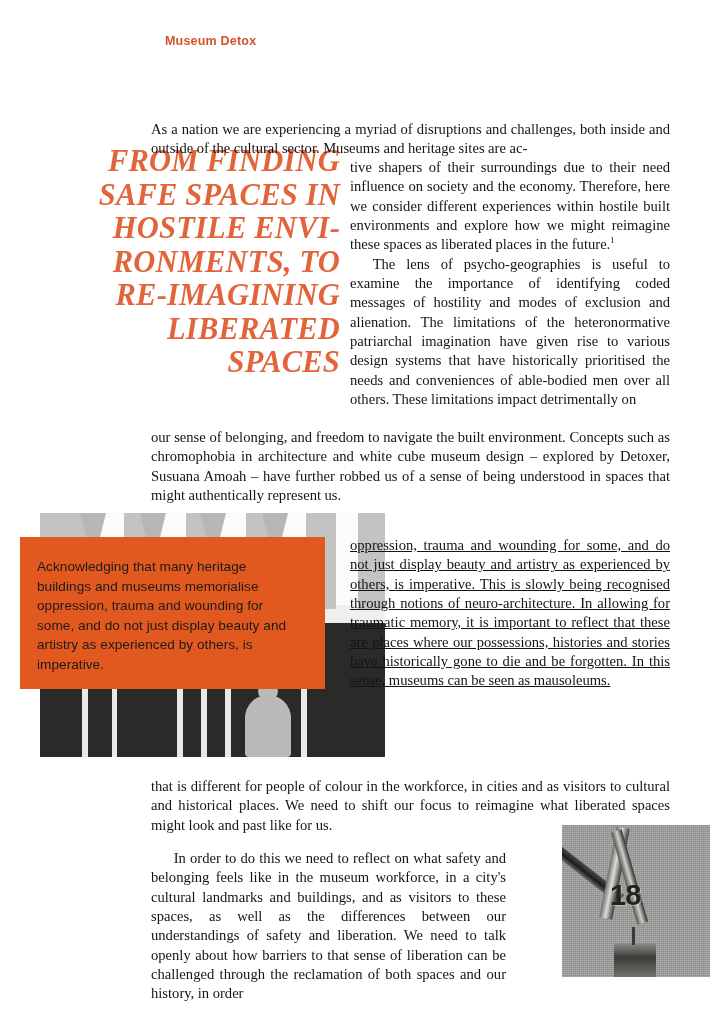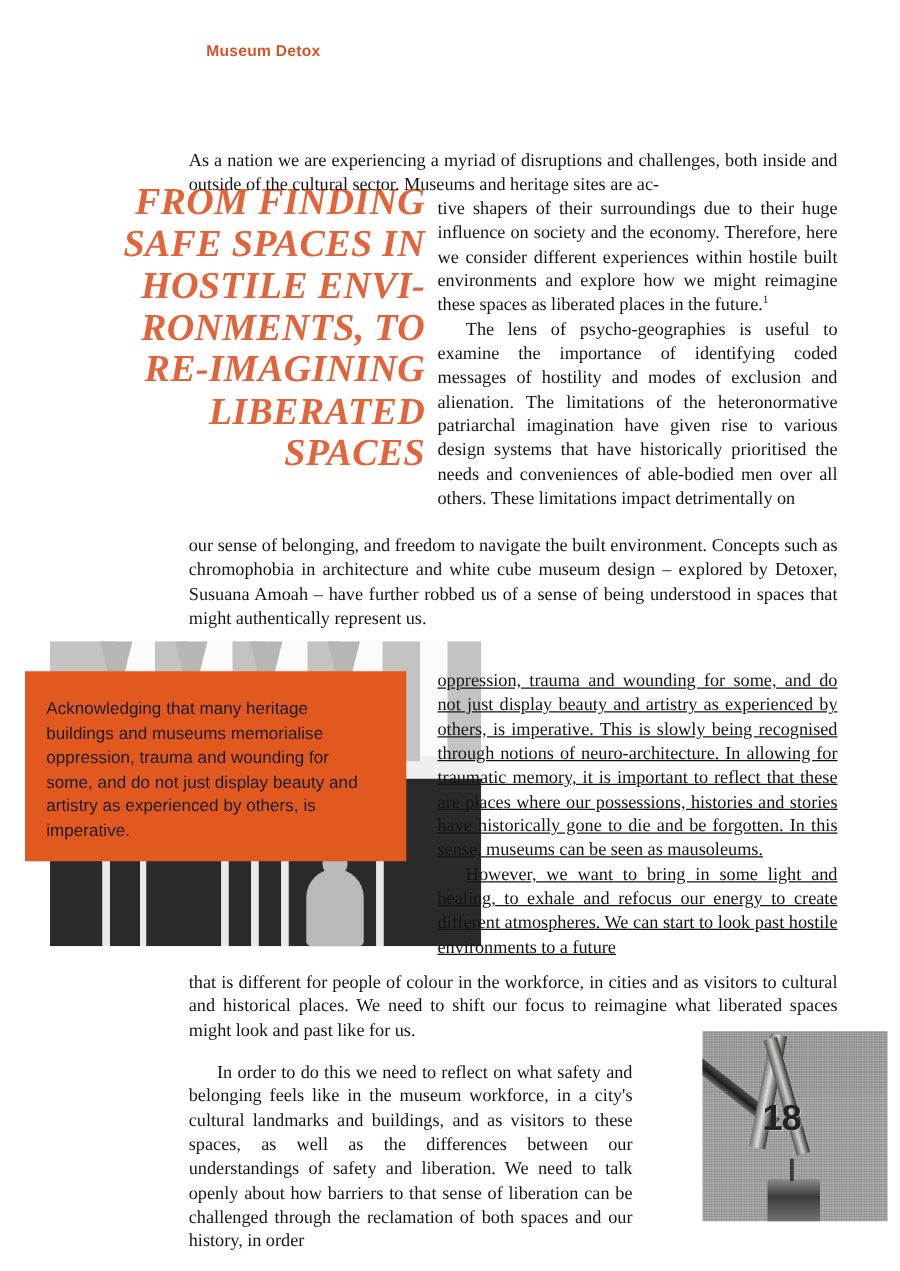--- a/index.html
+++ b/index.html
@@ -156,21 +156,21 @@
 RONMENTS, TO
 RE-IMAGINING
 LIBERATED
 SPACES</h1>
 
 <div class="col" id="block-a">
   <p>As a nation we are experiencing a myriad of disruptions and challenges, both inside and outside of the cultural sector. Museums and heritage sites are ac-</p>
 </div>
 
 <div class="col" id="block-b">
-  <p><span>tive shapers of their surroundings due to their huge influence on society and the economy. Therefore, here we consider different experiences within hostile built environments and explore how we might reimagine these spaces as liberated places in the future.</span><span class="fn">1</span></p>
+  <p><span>tive shapers of their surroundings due to their need influence on society and the economy. Therefore, here we consider different experiences within hostile built environments and explore how we might reimagine these spaces as liberated places in the future.</span><span class="fn">1</span></p>
   <p class="ind">The lens of psycho-geographies is useful to examine the importance of identifying coded messages of hostility and modes of exclusion and alienation. The limitations of the heteronormative patriarchal imagination have given rise to various design systems that have historically prioritised the needs and conveniences of able-bodied men over all others. These limitations impact detrimentally on</p>
 </div>
 
 <div class="col" id="block-c">
   <p>our sense of belonging, and freedom to navigate the built environment. Concepts such as chromophobia in architecture and white cube museum design – explored by Detoxer, Susuana Amoah – have further robbed us of a sense of being understood in spaces that might authentically represent us.</p>
 </div>
 
 <figure class="photo-facade">
   <div class="facade-sky"></div>
   <div class="facade-band"></div>
@@ -203,21 +203,20 @@
 
   <div class="statue"></div>
 </figure>
 
 <aside class="pullquote">
   <div class="pq-text">Acknowledging that many heritage buildings and museums memorialise oppression, trauma and wounding for some, and do not just display beauty and artistry as experienced by others, is imperative.</div>
 </aside>
 
 <div class="col" id="block-d">
   <p>oppression, trauma and wounding for some, and do not just display beauty and artistry as experienced by others, is imperative. This is slowly being recognised through notions of neuro-architecture. In allowing for traumatic memory, it is important to reflect that these are places where our possessions, histories and stories have historically gone to die and be forgotten. In this sense, museums can be seen as mausoleums.</p>
-  <p class="ind">However, we want to bring in some light and healing, to exhale and refocus our energy to create different atmospheres. We can start to look past hostile environments to a future</p>
 </div>
 
 <div class="col" id="block-e">
   <p>that is different for people of colour in the workforce, in cities and as visitors to cultural and historical places. We need to shift our focus to reimagine what liberated spaces might look and past like for us.</p>
 </div>
 
 <div class="col" id="block-f">
   <p class="ind">In order to do this we need to reflect on what safety and belonging feels like in the museum workforce, in a city's cultural landmarks and buildings, and as visitors to these spaces, as well as the differences between our understandings of safety and liberation. We need to talk openly about how barriers to that sense of liberation can be challenged through the reclamation of both spaces and our history, in order</p>
 </div>
 

